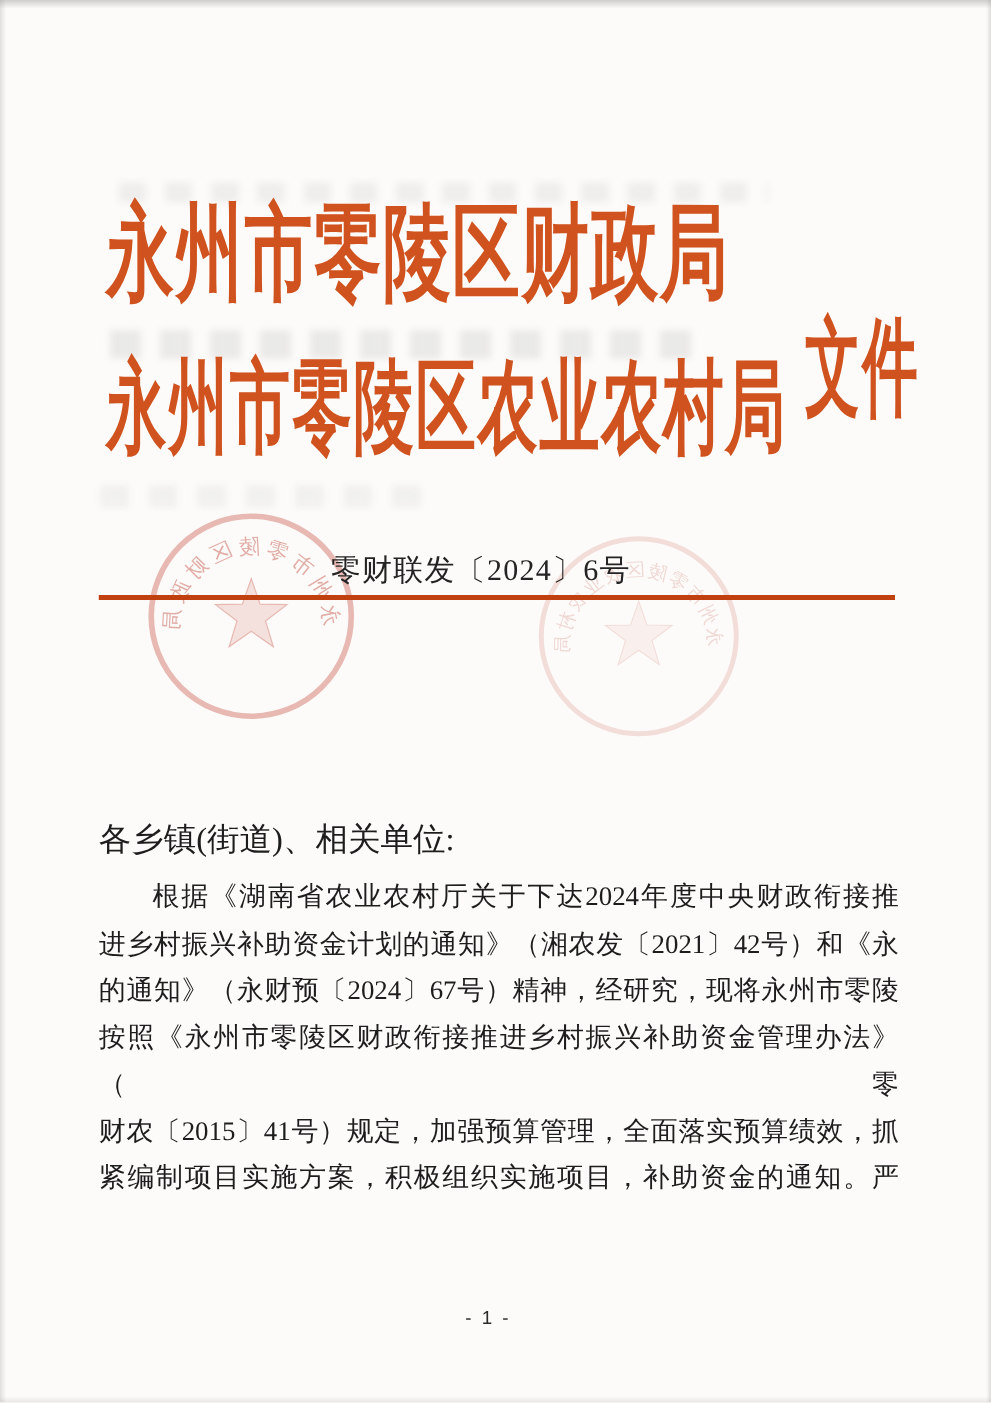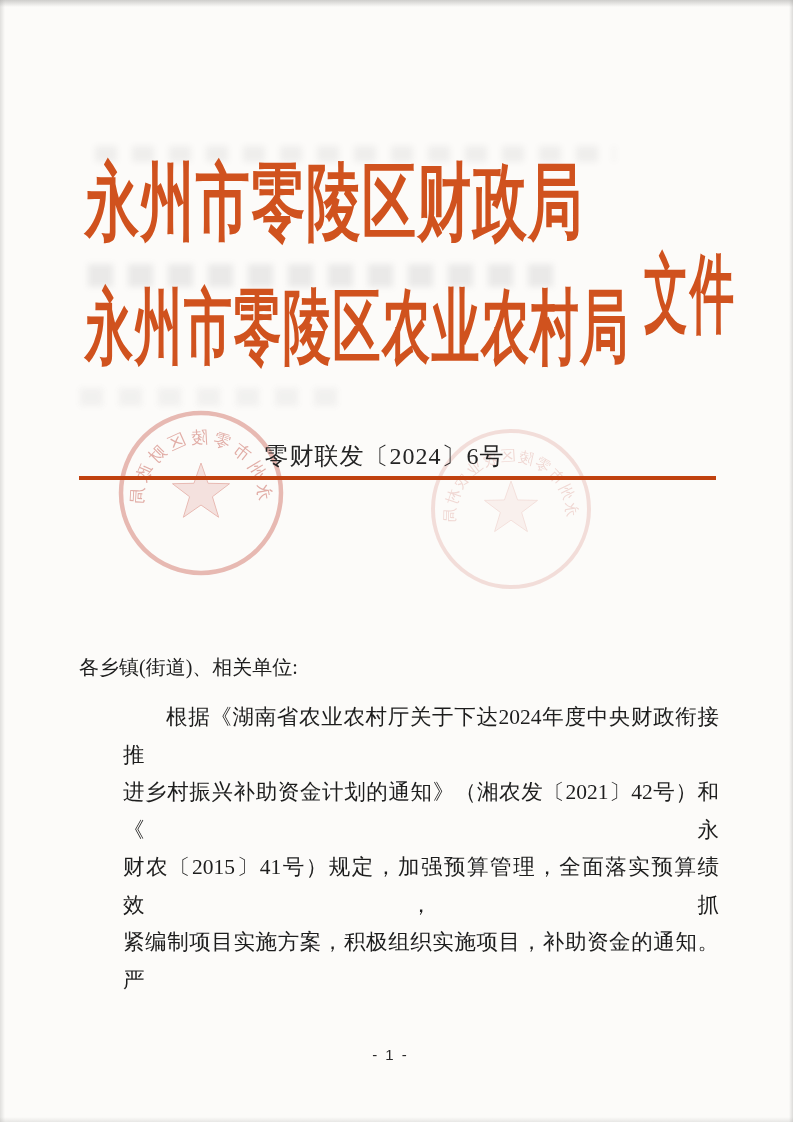--- a/index.html
+++ b/index.html
@@ -93,33 +93,32 @@
   .doc-title {
     position: absolute; left: 79px; top: 499px; width: 637px;
     margin: 0; text-align: center;
     font-size: 31.5px; font-weight: 700; color: #141414;
     line-height: 46px;
     z-index: 2;
   }
 
   .salutation {
     position: absolute; left: 79px; top: 654px; width: 640px;
-    font-size: 20px; color: #1d1d1d;
+    font-size: 26px; color: #1d1d1d;
     z-index: 2;
   }
   .paragraph {
     position: absolute; left: 79px; top: 699px; width: 640px;
     z-index: 2;
   }
   .para-line {
     font-size: 21.5px; color: #1d1d1d;
     line-height: 37.5px;
     text-align: justify;
     text-align-last: justify;
-    margin-left: 44px;
   }
   .para-line.indent { text-indent: 2em; }
 
   .page-number {
     position: absolute; left: 0; top: 1046px; width: 100%;
     text-align: center; font-size: 15px; color: #2a2a2a;
     font-family: "Liberation Sans", sans-serif;
     letter-spacing: 2px;
     transform: translateX(-6px);
     z-index: 2;
@@ -172,19 +171,21 @@
   <div class="doc-number">零财联发〔2024〕6号</div>
 
   <div class="red-line"></div>
 
 
   <div class="salutation">各乡镇(街道)、相关单位:</div>
 
   <div class="paragraph">
     <div class="para-line indent">根据《湖南省农业农村厅关于下达2024年度中央财政衔接推</div>
     <div class="para-line">进乡村振兴补助资金计划的通知》（湘农发〔2021〕42号）和《永</div>
+    <div class="para-line">的通知》（永财预〔2024〕67号）精神，经研究，现将永州市零陵</div>
+    <div class="para-line">按照《永州市零陵区财政衔接推进乡村振兴补助资金管理办法》（零</div>
     <div class="para-line">财农〔2015〕41号）规定，加强预算管理，全面落实预算绩效，抓</div>
     <div class="para-line">紧编制项目实施方案，积极组织实施项目，补助资金的通知。严</div>
   </div>
 
   <div class="page-number">- 1 -</div>
 
 </div>
 
 </body></html>

